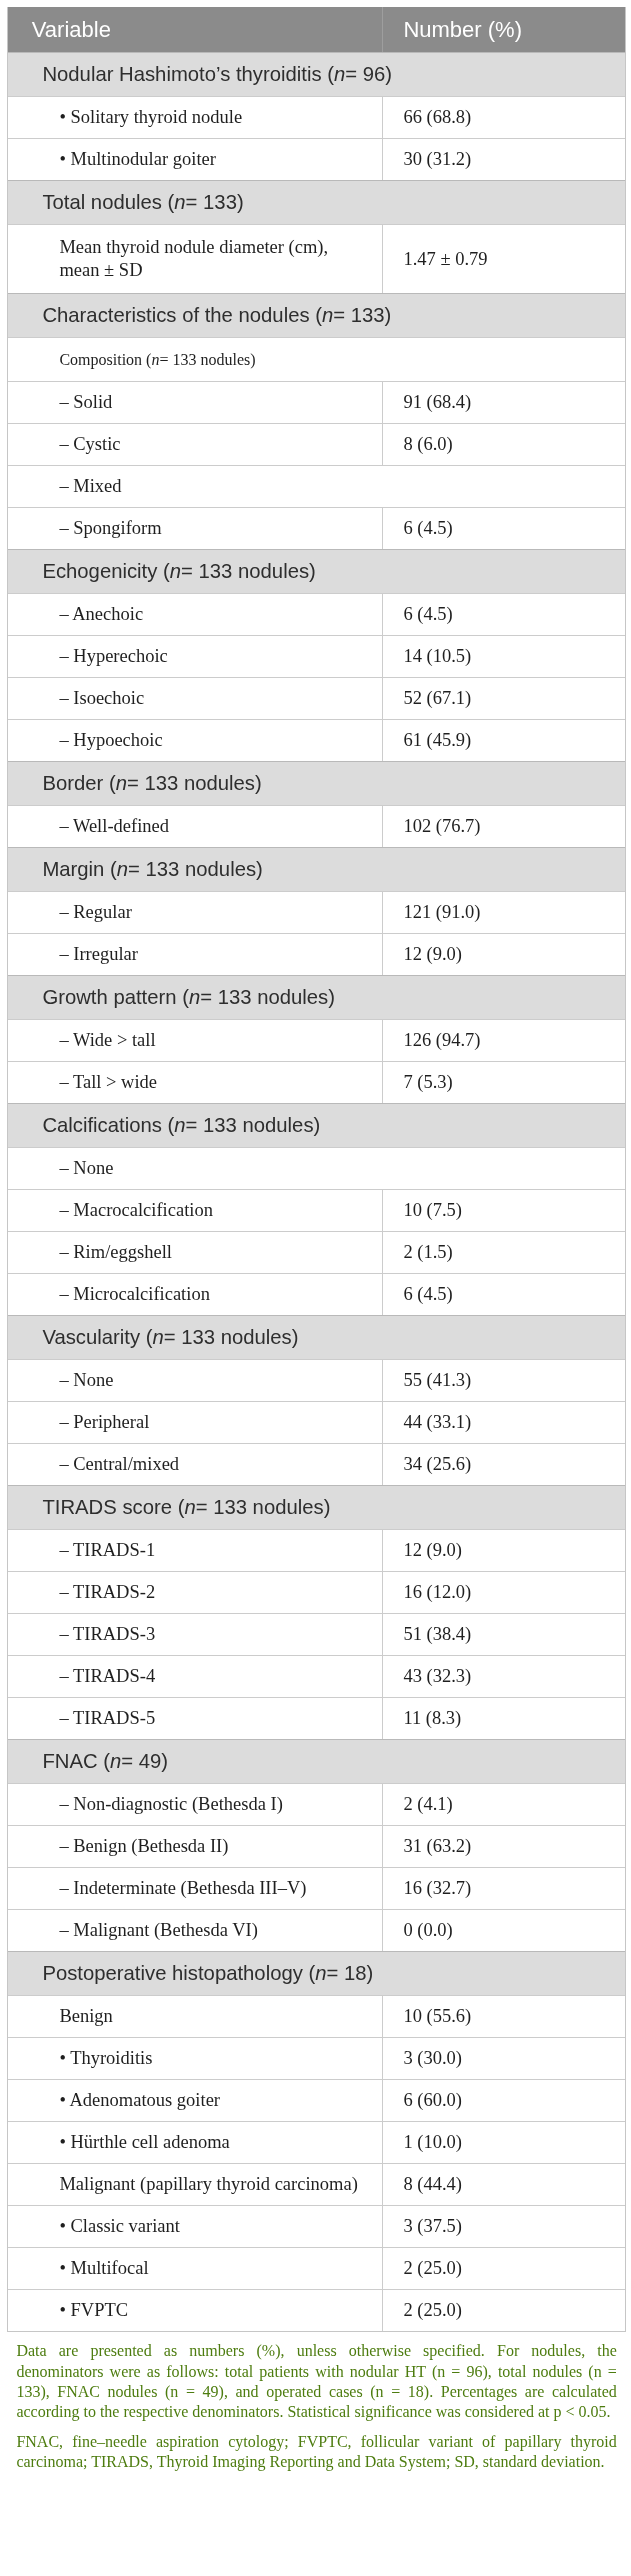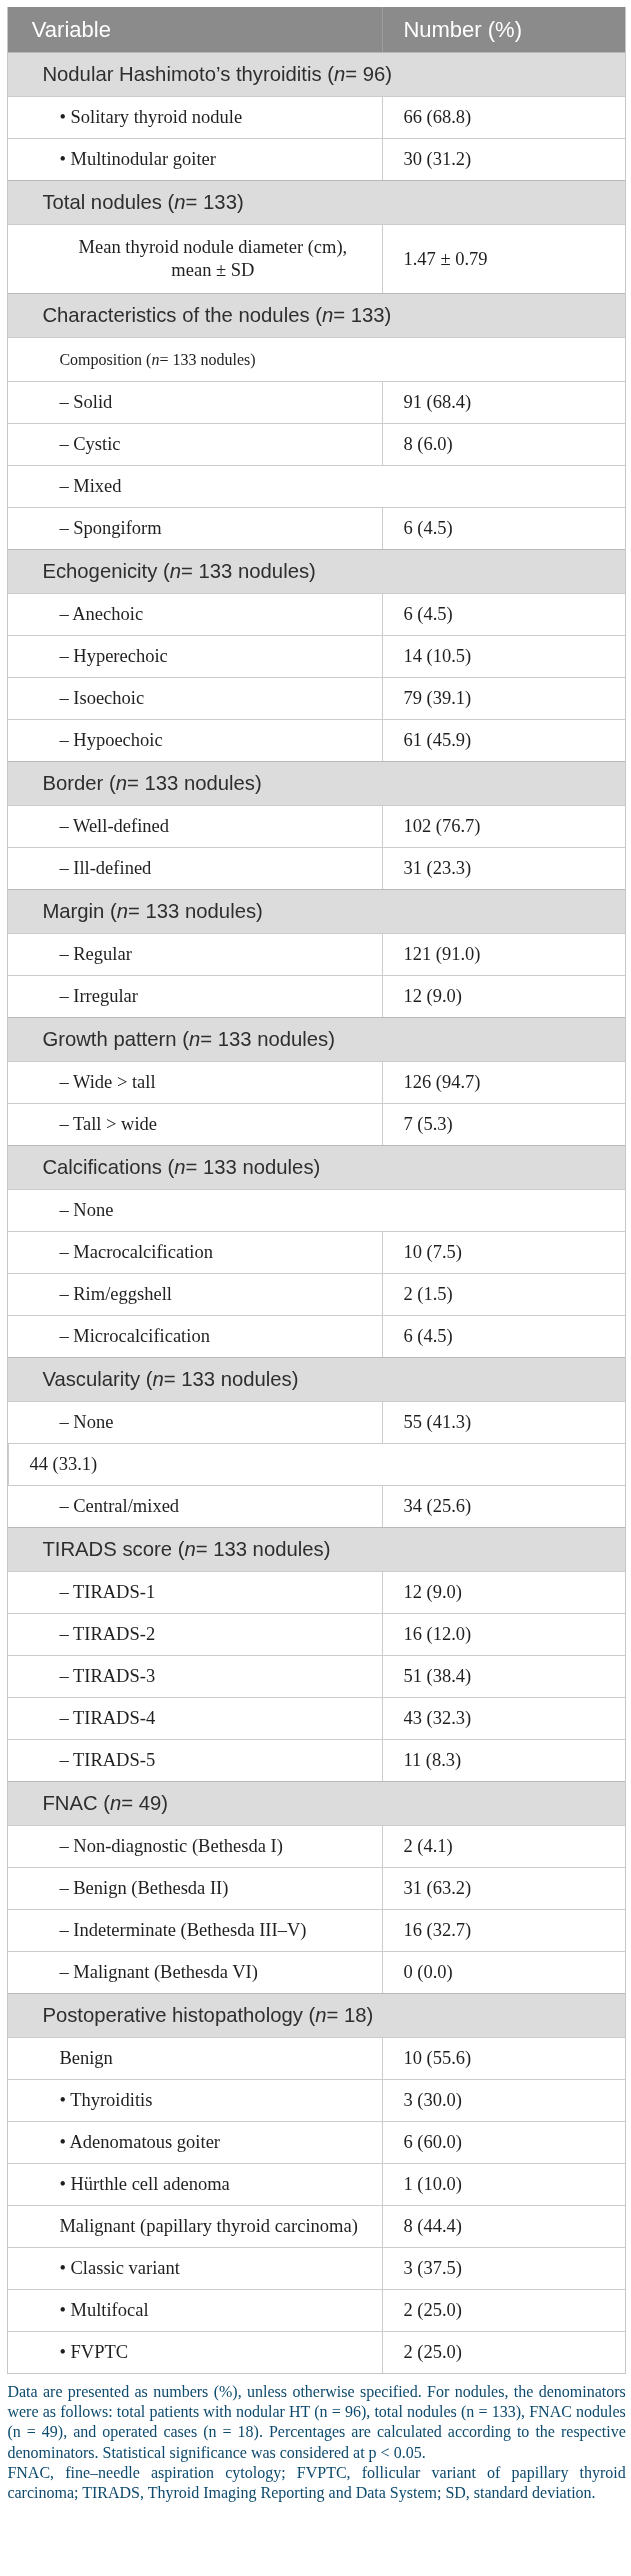--- a/index.html
+++ b/index.html
@@ -5,41 +5,41 @@
   html,body{margin:0;padding:0;background:#ffffff;}
   body{width:632px;font-family:"Liberation Serif",serif;}
   *{box-sizing:border-box;}
   .page{width:632px;padding:7.4px 6.2px 0 7.4px;}
   .tbl{border-left:0.6px solid #c6c6c6;border-right:0.6px solid #c6c6c6;border-bottom:0.6px solid #c6c6c6;}
   .row{display:flex;width:100%;}
   
   .head{background:#8b8b8b;min-height:45px;}
   .head .cell{display:flex;align-items:center;color:#ffffff;
     font-family:"Liberation Sans",sans-serif;font-size:22px;font-weight:400;}
-  .cell.c1{width:374px;padding:5px 15px 5px 23.4px;text-align:center;}
+  .cell.c1{width:374px;padding:5px 15px 5px 23.4px;}
   .cell.c2{flex:1;padding:5px 10px 5px 20px;}
   .head .c2{border-left:0.6px solid #9e9e9e;}
   
   .section-row{background:#dcdcdc;min-height:44px;align-items:center;
     padding:5px 15px 5px 34px;border-top:0.6px solid #b9b9b9;
     font-family:"Liberation Sans",sans-serif;font-size:20.3px;color:#2e2e2e;}
   .section-row i{font-style:italic;}
   
   .span-row{background:#ffffff;min-height:44px;align-items:center;
     padding:5px 15px 5px 51px;border-top:0.6px solid #cccccc;
     font-size:16px;color:#1f1f1f;}
   
   .data-row{background:#ffffff;min-height:42px;border-top:0.6px solid #cccccc;}
   .data-row .cell{display:flex;align-items:center;font-size:18.5px;color:#1f1f1f;line-height:1.25;}
   .data-row .c1{padding:5px 16px 5px 51px;}
   .data-row .c2{border-left:0.6px solid #cccccc;}
   .data-row.tall{min-height:69px;}
   
   .footnote{margin-top:7.4px;padding-bottom:3.7px;}
-  .footnote p{margin:0;font-size:16px;line-height:20.3px;color:#0c4a6e;text-align:justify;}
+  .footnote p{margin:9px;font-size:16px;line-height:20.3px;color:#4d7c0f;text-align:justify;}
 </style>
 </head>
 <body>
 
 <div class="page">
   <div class="tbl">
     <div class="row head">
       <div class="cell c1">Variable</div>
       <div class="cell c2">Number (%)</div>
     </div>
@@ -99,39 +99,35 @@
         <div class="row data-row">
           <div class="cell c1">– Anechoic</div>
           <div class="cell c2">6 (4.5)</div>
         </div>
         <div class="row data-row">
           <div class="cell c1">– Hyperechoic</div>
           <div class="cell c2">14 (10.5)</div>
         </div>
         <div class="row data-row">
           <div class="cell c1">– Isoechoic</div>
-          <div class="cell c2">79 (39.1)</div>
+          <div class="cell c2">52 (67.1)</div>
         </div>
         <div class="row data-row">
           <div class="cell c1">– Hypoechoic</div>
           <div class="cell c2">61 (45.9)</div>
         </div>
         <div class="row section-row">
           <span>Border (</span>
           <i>n</i>
           <span> = 133 nodules)</span>
         </div>
         <div class="row data-row">
           <div class="cell c1">– Well-defined</div>
           <div class="cell c2">102 (76.7)</div>
         </div>
-        <div class="row data-row">
-          <div class="cell c1">– Ill-defined</div>
-          <div class="cell c2">31 (23.3)</div>
-        </div>
         <div class="row section-row">
           <span>Margin (</span>
           <i>n</i>
           <span> = 133 nodules)</span>
         </div>
         <div class="row data-row">
           <div class="cell c1">– Regular</div>
           <div class="cell c2">121 (91.0)</div>
         </div>
         <div class="row data-row">
@@ -174,20 +170,21 @@
         <div class="row section-row">
           <span>Vascularity (</span>
           <i>n</i>
           <span> = 133 nodules)</span>
         </div>
         <div class="row data-row">
           <div class="cell c1">– None</div>
           <div class="cell c2">55 (41.3)</div>
         </div>
         <div class="row data-row">
+          <div class="cell c1">– Peripheral</div>
           <div class="cell c2">44 (33.1)</div>
         </div>
         <div class="row data-row">
           <div class="cell c1">– Central/mixed</div>
           <div class="cell c2">34 (25.6)</div>
         </div>
         <div class="row section-row">
           <span>TIRADS score (</span>
           <i>n</i>
           <span> = 133 nodules)</span>

